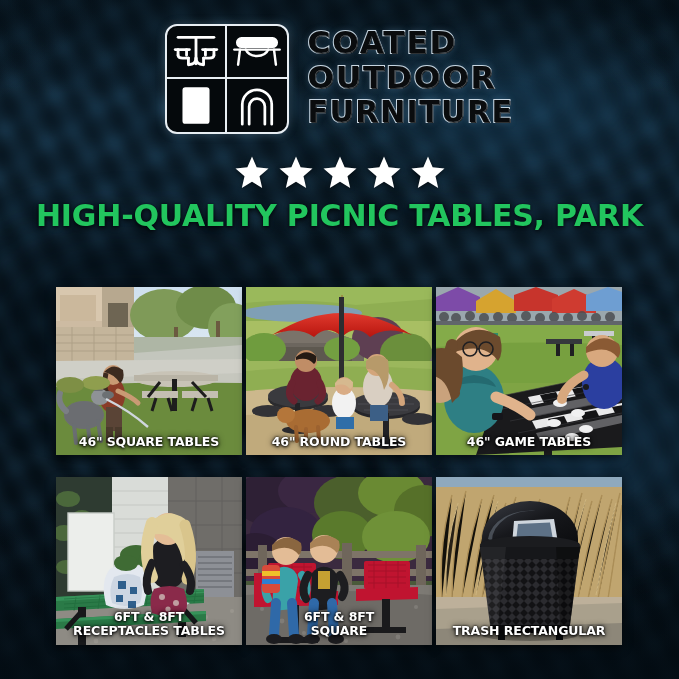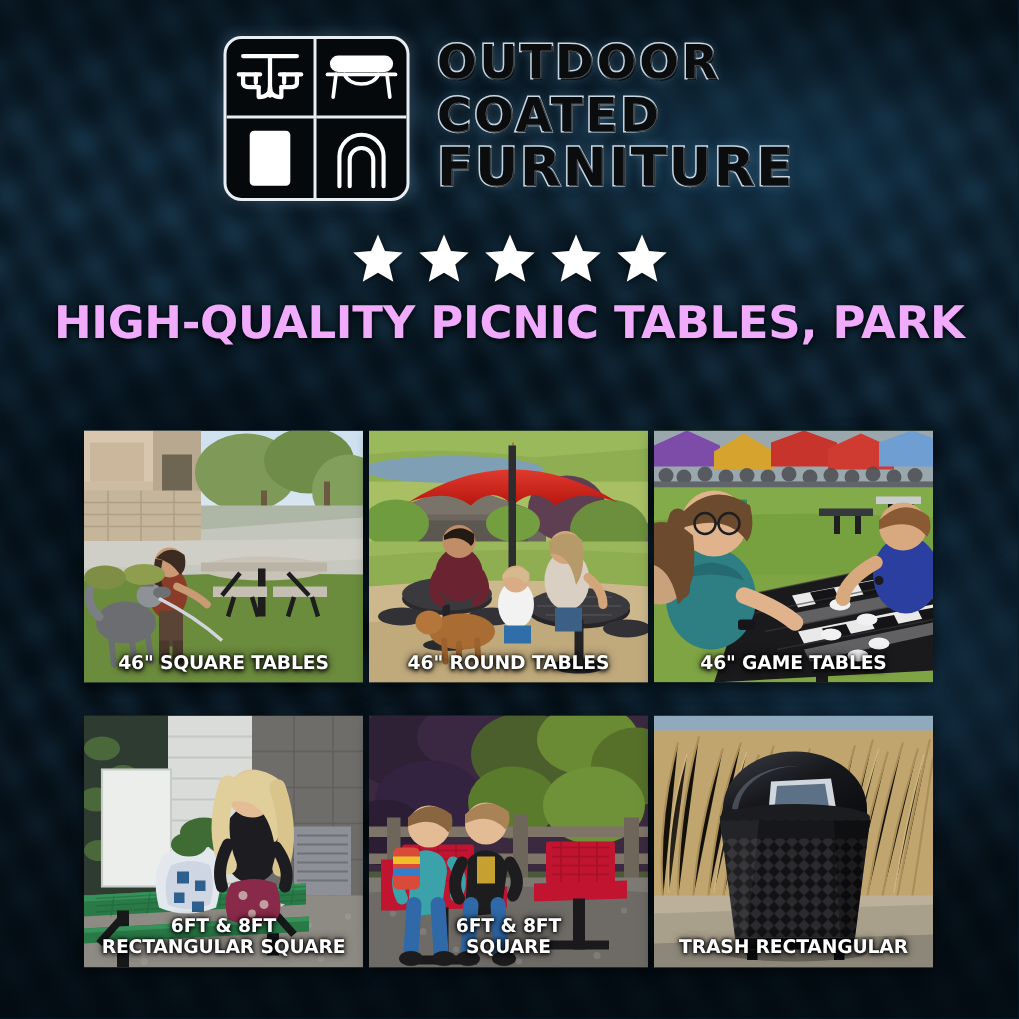--- a/index.html
+++ b/index.html
@@ -101,39 +101,39 @@
     letter-spacing:2px;
     color:#0a0c0e;
     -webkit-text-stroke:2px #cfd9e0;
     paint-order:stroke fill;
     text-shadow:
       0 0 1px rgba(220,235,245,.9),
       1px 1px 0 rgba(0,0,0,.85),
       0 0 7px rgba(120,170,210,.35);
     white-space:nowrap;
   }
-  .wm-line.l3 { font-size:35px; letter-spacing:1.5px; }
+  .wm-line.l3 { font-size:30px; letter-spacing:1.5px; }
 
   
   .stars {
     position:absolute; left:0; right:0; top:154px;
     display:flex; justify-content:center; align-items:center; gap:8px;
   }
   .star { width:36px; height:36px; display:block; filter:drop-shadow(0 1px 2px rgba(0,0,0,.6)); }
 
   
   .headline {
     position:absolute; left:0; right:0; top:199px;
     text-align:center;
     font-family:"DejaVu Sans", sans-serif;
     font-weight:700;
     font-size:30px;
     line-height:33px;
     letter-spacing:-0.2px;
-    color:#f0abfc;
+    color:#22c55e;
     text-shadow:0 2px 5px rgba(0,0,0,.75), 0 0 2px rgba(0,0,0,.6);
   }
   .headline span { display:block; }
 
   
   .grid {
     position:absolute; left:56px; top:287px; width:566px;
     display:grid; grid-template-columns:repeat(3, 186px);
     grid-auto-rows:168px;
     column-gap:4px; row-gap:22px;
@@ -213,22 +213,22 @@
         <svg viewBox="0 0 60 54">
           <g fill="none" stroke="#ffffff" stroke-width="2.8" stroke-linecap="round">
             <path d="M15 46 L15 26 A15 15 0 0 1 45 26 L45 46"></path>
             <path d="M22 46 L22 28 A8 8 0 0 1 38 28 L38 46"></path>
           </g>
         </svg>
       </div>
     </div>
 
     <div class="wordmark">
+      <div class="wm-line l1">COATED</div>
       <div class="wm-line l2">OUTDOOR</div>
-      <div class="wm-line l1">COATED</div>
       <div class="wm-line l3">FURNITURE</div>
     </div>
   </div>
 
   <div class="stars">
     <svg class="star" viewBox="0 0 24 24">
         <polygon fill="#ffffff" points="12,1.6 15.1,8.9 23,9.6 17,14.9 18.8,22.6 12,18.5 5.2,22.6 7,14.9 1,9.6 8.9,8.9"></polygon>
       </svg>
     <svg class="star" viewBox="0 0 24 24">
         <polygon fill="#ffffff" points="12,1.6 15.1,8.9 23,9.6 17,14.9 18.8,22.6 12,18.5 5.2,22.6 7,14.9 1,9.6 8.9,8.9"></polygon>
@@ -641,21 +641,21 @@
           <path d="M98 112 q16 -6 30 0 q6 18 0 24 q-18 6 -32 0 q-4 -14 2 -24z" fill="#8a2a4a"></path>
           <g fill="#d8cfc6" opacity=".7">
             <circle cx="106" cy="120" r="3"></circle>
               <circle cx="120" cy="126" r="3"></circle>
               <circle cx="112" cy="132" r="2.6"></circle>
           </g>
         </g>
       </svg>
       <div class="caption">
         <b>6FT &amp; 8FT</b>
-        <b>RECTANGULAR SQUARE</b>
+        <b>RECEPTACLES TABLES</b>
       </div>
     </div>
 
     <div class="tile r2">
       <svg class="scene" viewBox="0 0 186 168" preserveAspectRatio="xMidYMid slice">
         <rect width="186" height="168" fill="#4a5a3a"></rect>
 
         <rect x="0" y="0" width="186" height="104" fill="#3b2a3f"></rect>
         <g>
           <ellipse cx="22" cy="22" rx="34" ry="26" fill="#2e2035"></ellipse>

